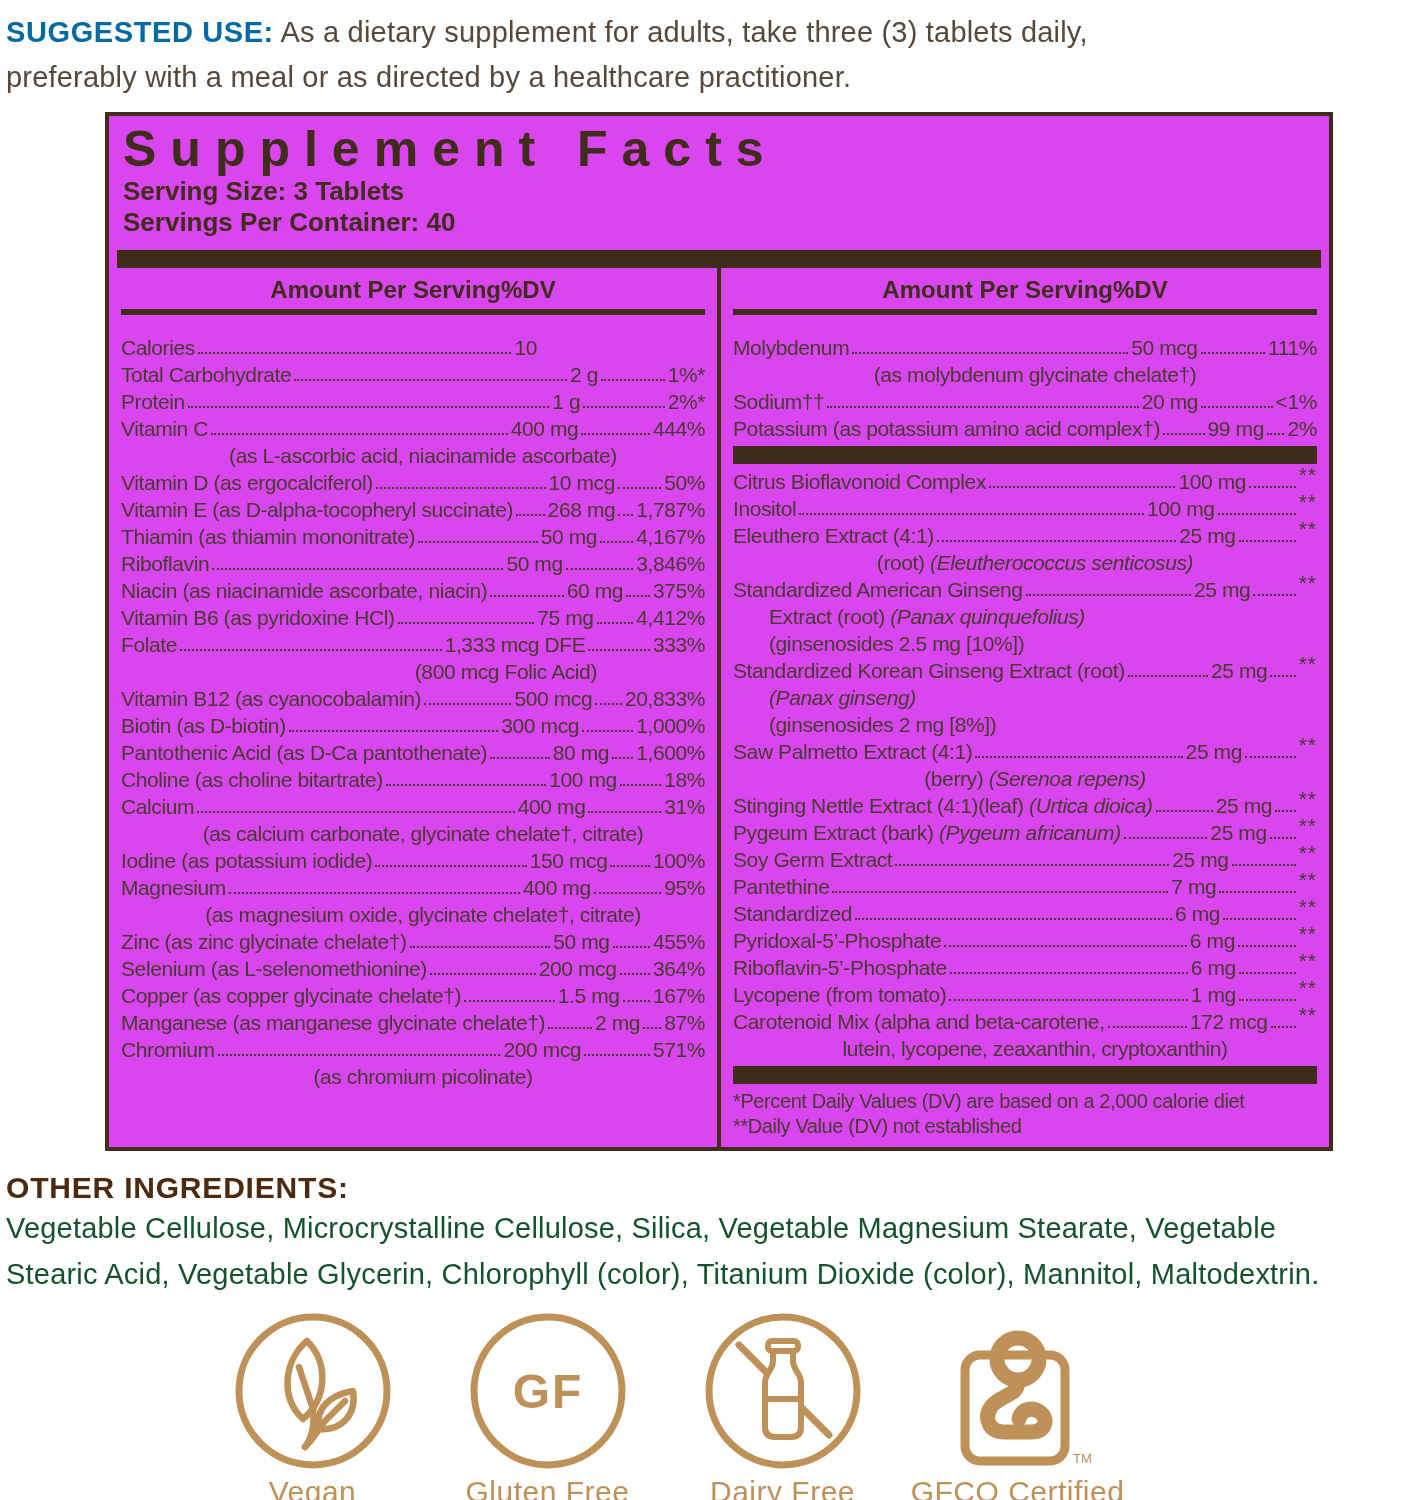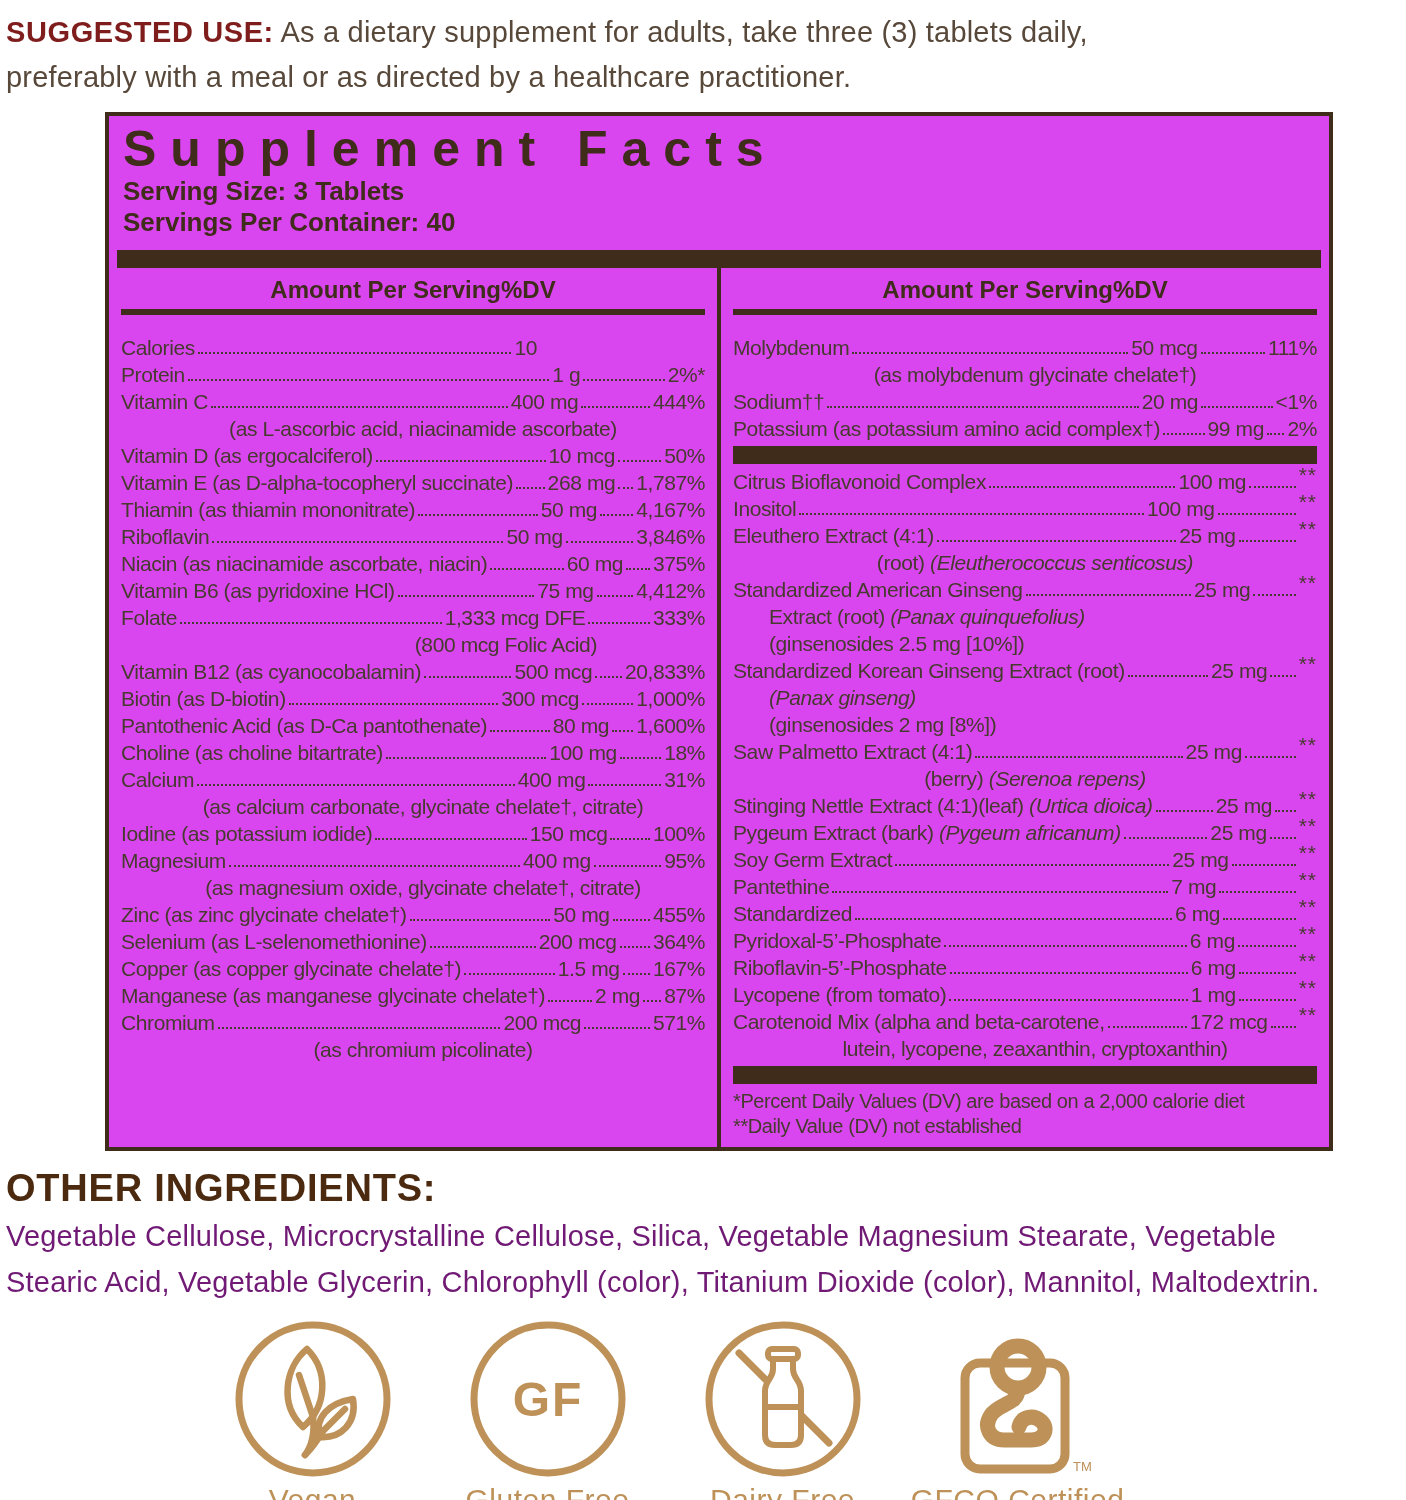--- a/index.html
+++ b/index.html
@@ -1,20 +1,20 @@
 <!DOCTYPE html>
 <html><head>
 <meta charset="utf-8">
 <style>
   html,body{margin:0;padding:0;background:#ffffff;}
   body{width:1406px;height:1500px;overflow:hidden;font-family:"Liberation Sans",sans-serif;color:#473a2f;}
   em{font-style:italic;}
   
   .suggested{padding:10px 4px 0 6px;font-size:29px;line-height:45px;color:#57483a;letter-spacing:0.2px;}
-  .suggested b{color:#7f1d1d;letter-spacing:0.6px;}
+  .suggested b{color:#0369a1;letter-spacing:0.6px;}
   
   .facts{box-sizing:border-box;margin:12px 0 0 105px;width:1228px;border:4px solid #3f2c1b;background:#d946ef;}
   .facts-head{padding:6px 14px 4px;}
   .facts-title{font-size:50px;font-weight:bold;letter-spacing:14px;color:#3f2c1b;line-height:54px;}
   .serving-line{font-size:26px;font-weight:bold;color:#3f2c1b;line-height:31px;}
   .bar-full{height:18px;background:#3f2c1b;margin:8px 8px 0;}
   .cols{display:flex;align-items:stretch;}
   .col{flex:1 1 50%;min-width:0;padding:0 12px 8px;}
   .col.left{border-right:4px solid #3f2c1b;}
   .col-head{display:flex;justify-content:center;align-items:baseline;font-weight:bold;font-size:24px;color:#3f2c1b;padding:8px 0 5px;border-bottom:6px solid #3f2c1b;}
@@ -27,22 +27,22 @@
   .dv{flex:0 0 auto;text-align:right;}
   .dv.star{position:relative;top:-7px;letter-spacing:1px;}
   .endspacer{flex:0 0 168px;}
   .row.sub{padding-left:20px;justify-content:center;}
   .row.sub2{padding-left:36px;}
   .row.ralign{display:block;text-align:right;padding-right:108px;}
   .bar-row{height:18px;background:#3f2c1b;margin:4px 0 4px;}
   .footnotes{margin-top:5px;font-size:20px;letter-spacing:-0.4px;line-height:25px;color:#473a2f;}
   
   .other{padding:20px 4px 0 6px;}
-  .other-head{font-size:38px;font-weight:bold;color:#4b2a10;letter-spacing:0.8px;line-height:34px;}
-  .other-body{font-size:29px;line-height:46px;color:#701a75;margin-top:8px;letter-spacing:0.2px;}
+  .other-head{font-size:30px;font-weight:bold;color:#4b2a10;letter-spacing:0.8px;line-height:34px;}
+  .other-body{font-size:29px;line-height:46px;color:#14532d;letter-spacing:0.2px;}
   
   .badges{display:flex;margin:14px 0 0 195px;}
   .badge{width:235px;text-align:center;}
   .badge svg{display:block;margin:0 auto;}
   .badge-label{font-size:30px;color:#bd9157;margin-top:4px;letter-spacing:0.5px;}
   .gfco-wrap{position:relative;}
 </style>
 </head>
 <body>
 
@@ -66,20 +66,27 @@
         <span>%DV</span>
       </div>
       <div class="rows" id="left-rows">
           <div class="row">
             <span class="n">Calories</span>
             <span class="leader"></span>
             <span class="amt">10</span>
             <span class="endspacer"></span>
           </div>
           <div class="row">
+            <span class="n">Total Carbohydrate</span>
+            <span class="leader"></span>
+            <span class="amt">2 g</span>
+            <span class="leader l2"></span>
+            <span class="dv">1%*</span>
+          </div>
+          <div class="row">
             <span class="n">Protein</span>
             <span class="leader"></span>
             <span class="amt">1 g</span>
             <span class="leader l2"></span>
             <span class="dv">2%*</span>
           </div>
           <div class="row">
             <span class="n">Vitamin C</span>
             <span class="leader"></span>
             <span class="amt">400 mg</span>

